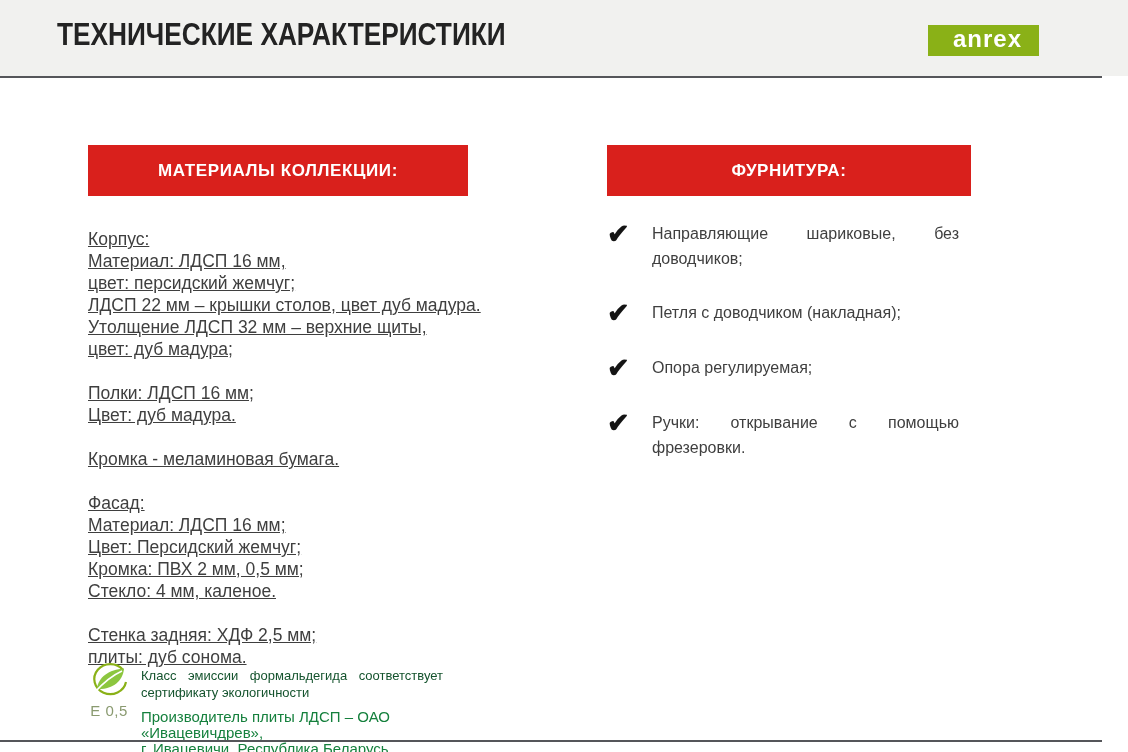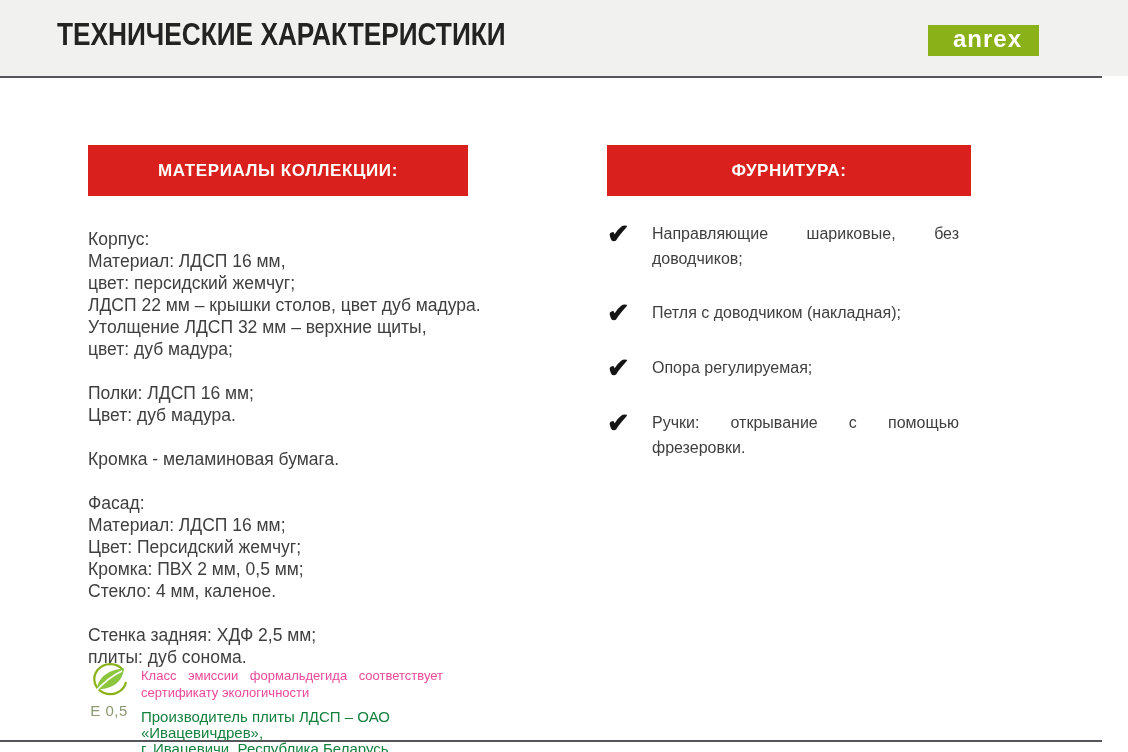--- a/index.html
+++ b/index.html
@@ -29,30 +29,30 @@
     position:absolute;top:145px;height:51px;background:var(--red);
     color:#ffffff;font-weight:700;font-size:17px;letter-spacing:.6px;
     display:flex;align-items:center;justify-content:center;text-align:center;
   }
   .banner-materials{left:88px;width:380px;}
   .banner-furniture{left:607px;width:364px;}
   .materials-text{
     position:absolute;left:88px;top:228px;width:452px;
     font-size:17.5px;line-height:22px;color:var(--text);
   }
-  .para{margin:0 0 22px 0;}
+  .para{margin:0 0 22px 0;text-decoration:underline;}
   .furniture-list{position:absolute;left:607px;top:221px;width:352px;}
   .fitem{display:flex;align-items:flex-start;margin-bottom:29px;}
   .check{flex:0 0 45px;width:45px;font-size:27px;font-weight:700;color:#141414;line-height:26px;}
   .ftext{flex:1;font-size:16px;line-height:25px;color:var(--text);text-align:justify;}
   .eco-badge{position:absolute;left:86px;top:662px;width:46px;text-align:center;}
   .eco-label{display:block;font-size:15px;color:#8a9a70;margin-top:-2px;letter-spacing:.5px;}
   .eco-text{
     position:absolute;left:141px;top:667px;width:302px;
-    font-size:13px;line-height:17px;color:#ec4899;text-align:justify;
+    font-size:13px;line-height:17px;color:#14532d;text-align:justify;
   }
   .producer-text{
     position:absolute;left:141px;top:709px;width:330px;
     font-size:15px;line-height:16px;color:#15803d;
   }
   .bottom-rule{position:absolute;top:740px;left:0;width:1102px;height:2px;background:var(--rule);}
 </style>
 </head>
 <body>
 

